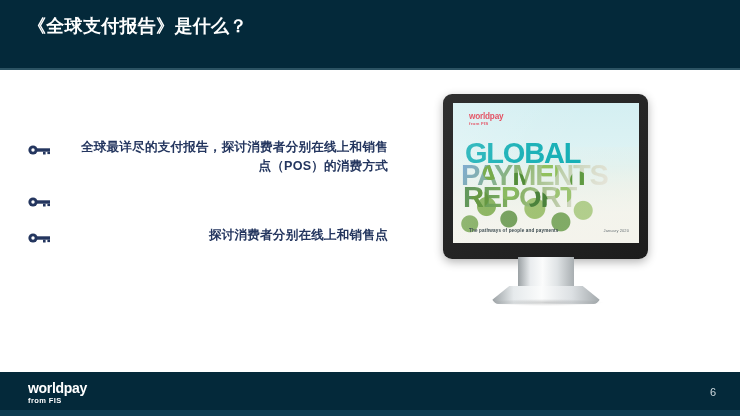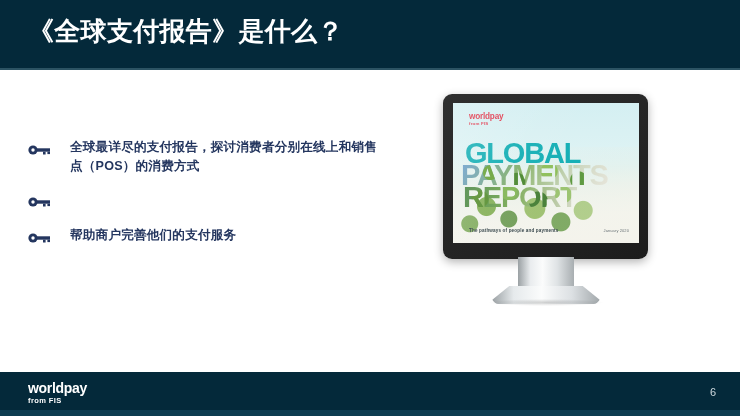--- a/index.html
+++ b/index.html
@@ -32,21 +32,21 @@
     left: 0;
     top: 68px;
     width: 740px;
     height: 2px;
     background: #2c5363;
   }
   #slide-title {
     position: absolute;
     left: 28px;
     top: 14px;
-    font-size: 26px;
+    font-size: 18px;
     font-weight: bold;
     color: #ffffff;
     letter-spacing: 0.3px;
     white-space: nowrap;
   }
 
   
   #bullet-list {
     position: absolute;
     left: 28px;
@@ -70,20 +70,21 @@
     display: block;
   }
   .bullet-text {
     flex: 1 1 auto;
     margin-left: 16px;
     font-size: 12.6px;
     line-height: 19px;
     color: #24365f;
     font-weight: bold;
     letter-spacing: 0.2px;
+    text-align: right;
   }
 
   
   #monitor {
     position: absolute;
     left: 437px;
     top: 90px;
     width: 230px;
     height: 215px;
   }
@@ -327,21 +328,21 @@
     <div class="bullet-row">
       <span class="bullet-icon">
         <svg width="24" height="12" viewBox="0 0 24 12">
           <circle cx="5" cy="6" r="4.6" fill="#24365f"></circle>
           <circle cx="5" cy="6" r="1.7" fill="#ffffff"></circle>
           <rect x="8" y="4.3" width="14" height="3.4" fill="#24365f"></rect>
           <rect x="15" y="7.7" width="2.6" height="2.8" fill="#24365f"></rect>
           <rect x="19.4" y="7.7" width="2.6" height="2.4" fill="#24365f"></rect>
         </svg>
       </span>
-      <span class="bullet-text">帮助商户完善他们的支付服务</span>
+      <span class="bullet-text">探讨消费者分别在线上和销售点</span>
     </div>
 
   </div>
 
   <div id="monitor">
     <div id="monitor-bezel">
       <div id="monitor-screen">
         <div id="cover">
           <div id="cover-photo"></div>
           <div id="cover-logo">

